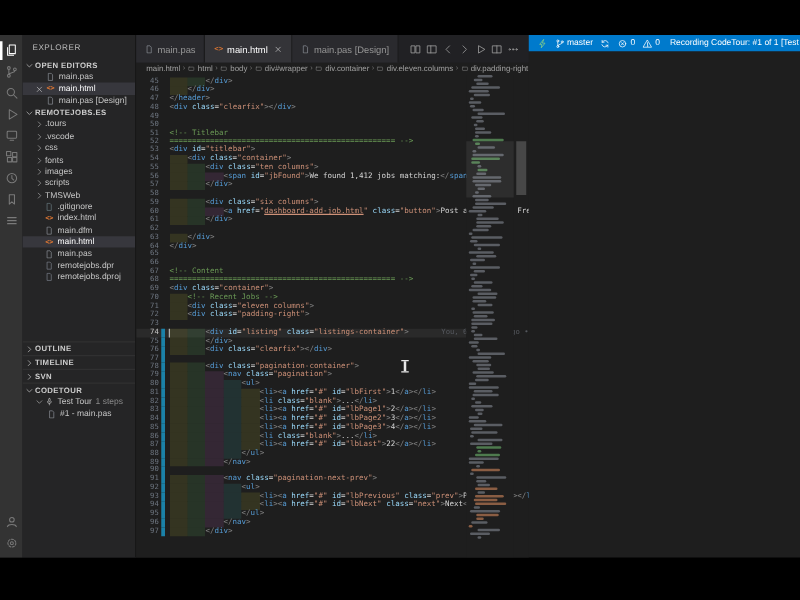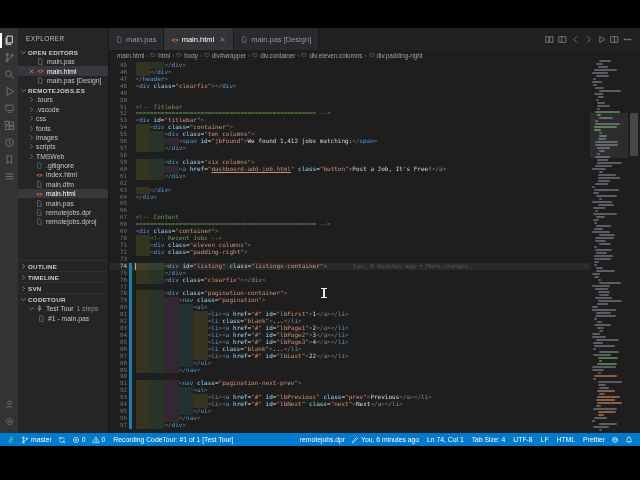--- a/index.html
+++ b/index.html
@@ -1,19 +1,19 @@
 <!DOCTYPE html>
 <html><head>
 <meta charset="utf-8">
 <style>
   html,body{margin:0;padding:0;background:#000;}
   .stage{position:relative;width:640px;height:480px;background:#000;overflow:hidden;
          font-family:"Liberation Sans",sans-serif;-webkit-font-smoothing:antialiased;}
   .window{position:absolute;top:28px;left:0;width:640px;height:418px;background:#1e1e1e;
-          display:flex;flex-direction:column;}
+          display:flex;flex-direction:row;}
   .main-row{flex:1;display:flex;min-height:0;}
 
   
   .activitybar{width:18px;background:#333333;display:flex;flex-direction:column;align-items:center;
                padding-top:4px;flex-shrink:0;}
   .ab-icon{width:18px;height:17px;display:flex;align-items:center;justify-content:center;color:#7a7a7a;position:relative;}
   .ab-icon svg{width:11px;height:11px;}
   .ab-icon.active{color:#ffffff;}
   .ab-icon.active::before{content:"";position:absolute;left:0;top:1px;bottom:1px;width:1.5px;background:#fff;}
   .ab-bottom{margin-top:auto;display:flex;flex-direction:column;align-items:center;padding-bottom:3px;}

